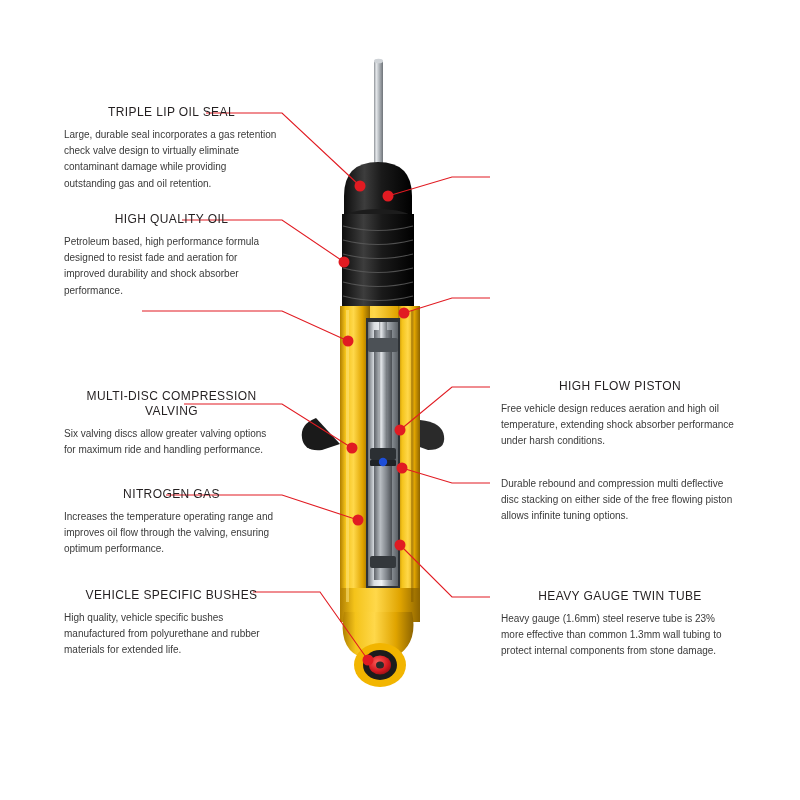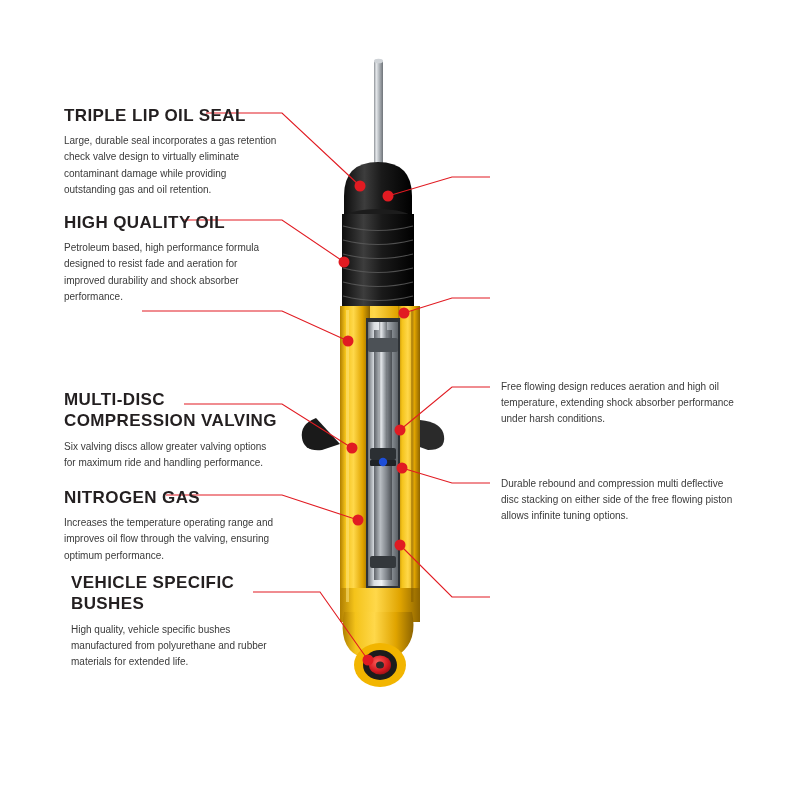--- a/index.html
+++ b/index.html
@@ -16,27 +16,28 @@
     width: 800px;
     height: 800px;
     overflow: hidden;
     background: #ffffff;
   }
   .callout {
     position: absolute;
     width: 215px;
   }
   .callout .title {
-    font-size: 17px;
-    font-weight: bold;
+    font-size: 12px;
+    font-weight: normal;
     letter-spacing: 0.4px;
     line-height: 1.25;
     color: #231f20;
     margin: 0 0 7px 0;
     text-transform: uppercase;
+    text-align: center;
   }
   .callout .body {
     font-size: 10px;
     line-height: 1.62;
     color: #3a3a3a;
     margin: 0;
   }
   svg.leaders {
     position: absolute;
     left: 0;
@@ -203,29 +204,34 @@
   <div class="callout" style="left:64px; top:389px;">
     <p class="title">MULTI-DISC COMPRESSION VALVING</p>
     <p class="body">Six valving discs allow greater valving options for maximum ride and handling performance.</p>
   </div>
 
   <div class="callout" style="left:64px; top:487px;">
     <p class="title">NITROGEN GAS</p>
     <p class="body">Increases the temperature operating range and improves oil flow through the valving, ensuring optimum performance.</p>
   </div>
 
-  <div class="callout" style="left:64px; top:572px;margin-left:7px;">
+  <div class="callout" style="left:64px; top:588px;">
     <p class="title">VEHICLE SPECIFIC BUSHES</p>
     <p class="body">High quality, vehicle specific bushes manufactured from polyurethane and rubber materials for extended life.</p>
   </div>
 
 
 
   <div class="callout" style="left:501px; top:379px; width:238px;">
-    <p class="body">Free flowing design reduces aeration and high oil temperature, extending shock absorber performance under harsh conditions.</p>
+    <p class="title">HIGH FLOW PISTON</p>
+    <p class="body">Free vehicle design reduces aeration and high oil temperature, extending shock absorber performance under harsh conditions.</p>
   </div>
 
   <div class="callout" style="left:501px; top:476px; width:238px;">
     <p class="body">Durable rebound and compression multi deflective disc stacking on either side of the free flowing piston allows infinite tuning options.</p>
   </div>
 
+  <div class="callout" style="left:501px; top:589px; width:238px;">
+    <p class="title">HEAVY GAUGE TWIN TUBE</p>
+    <p class="body">Heavy gauge (1.6mm) steel reserve tube is 23% more effective than common 1.3mm wall tubing to protect internal components from stone damage.</p>
+  </div>
 
 </div>
 
 </body></html>

